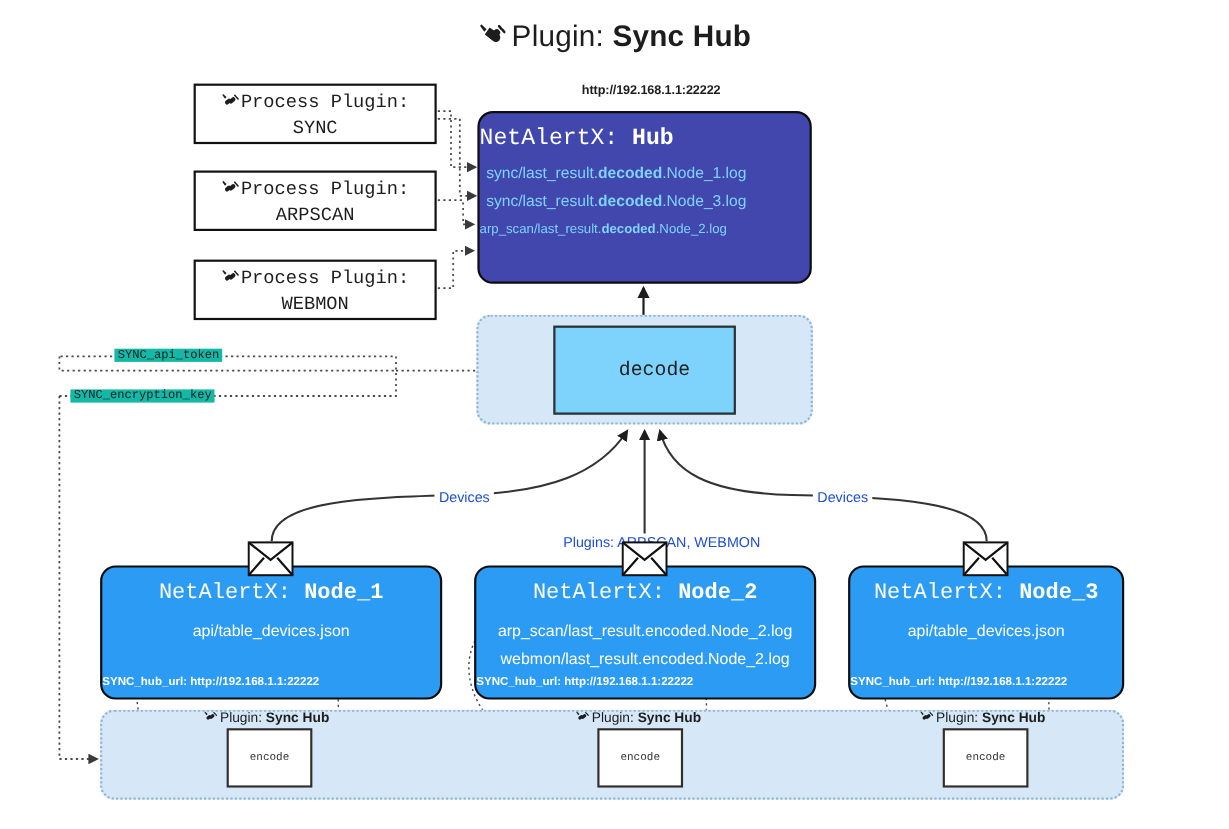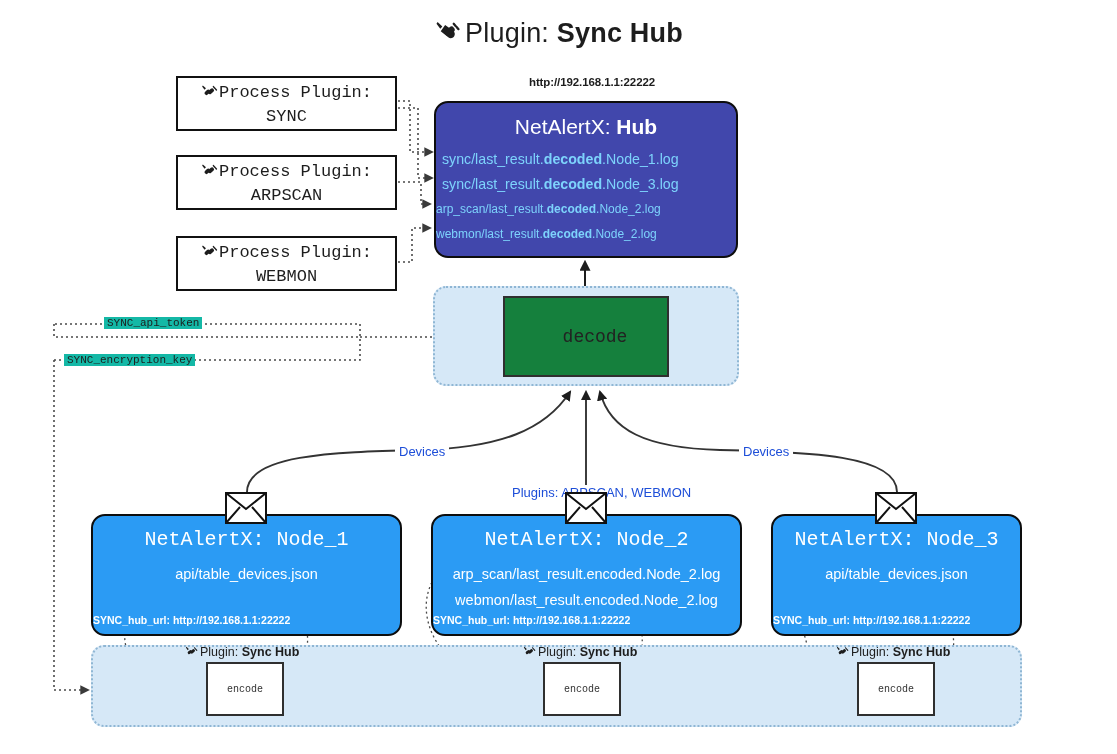--- a/index.html
+++ b/index.html
@@ -94,22 +94,22 @@
     width: 304px;
     height: 157px;
     box-sizing: border-box;
     background: #4147ac;
     border: 2.5px solid #0d0d0d;
     border-radius: 14px;
     z-index: 4;
     color: #ffffff;
   }
   #hub-box .hub-title {
-    text-align: center;
-    font-family: Liberation Sans, sans-serif;
+    text-align: left;
+    font-family: Liberation Mono, monospace;
     font-size: 21px;
     padding-top: 12px;
     white-space: nowrap;
   }
   #hub-box .hub-title .strong { font-weight: bold; }
   #hub-box .hub-lines {
     margin-top: 8px;
   }
   #hub-box .hub-line {
     font-size: 14.2px;
@@ -134,21 +134,21 @@
     border-radius: 13px;
     z-index: 2;
   }
   #decode-box {
     position: absolute;
     left: 503px;
     top: 296px;
     width: 166px;
     height: 81px;
     box-sizing: border-box;
-    background: #15803d;
+    background: #7dd3fc;
     border: 2px solid #2f2f2f;
     z-index: 4;
     display: flex;
     align-items: center;
     justify-content: center;
     font-family: "Liberation Mono", monospace;
     font-size: 18px;
     color: #222222;
     padding-left: 18px;
   }
@@ -191,21 +191,21 @@
     color: #ffffff;
     z-index: 4;
   }
   .node-box .node-title {
     text-align: center;
     font-family: "Liberation Mono", monospace;
     font-size: 20px;
     padding-top: 12px;
     white-space: nowrap;
   }
-  .node-box .node-title .strong { font-weight: normal; }
+  .node-box .node-title .strong { font-weight: bold; }
   .node-box .node-lines { margin-top: 10px; text-align: center; }
   .node-box .node-line {
     font-size: 14.5px;
     line-height: 26px;
     white-space: nowrap;
   }
   .node-box .node-foot {
     position: absolute;
     left: 0;
     bottom: 8px;
@@ -393,21 +393,20 @@
     </div>
 
     <div class="hub-url">http://192.168.1.1:22222</div>
 
     <div id="hub-box">
       <div class="hub-title"><span>NetAlertX: </span><span class="strong">Hub</span></div>
       <div class="hub-lines">
         <div class="hub-line"><span>sync/last_result.</span><b>decoded</b><span>.Node_1.log</span></div>
         <div class="hub-line"><span>sync/last_result.</span><b>decoded</b><span>.Node_3.log</span></div>
         <div class="hub-line wide"><span>arp_scan/last_result.</span><b>decoded</b><span>.Node_2.log</span></div>
-        <div class="hub-line wide"><span>webmon/last_result.</span><b>decoded</b><span>.Node_2.log</span></div>
       </div>
     </div>
 
     <div id="decode-region"></div>
     <div id="decode-box">decode</div>
 
     <div class="key-label" id="lbl-api-token">SYNC_api_token</div>
     <div class="key-label" id="lbl-enc-key">SYNC_encryption_key</div>
 
     <div class="arc-label" id="lbl-dev-left">Devices</div>

